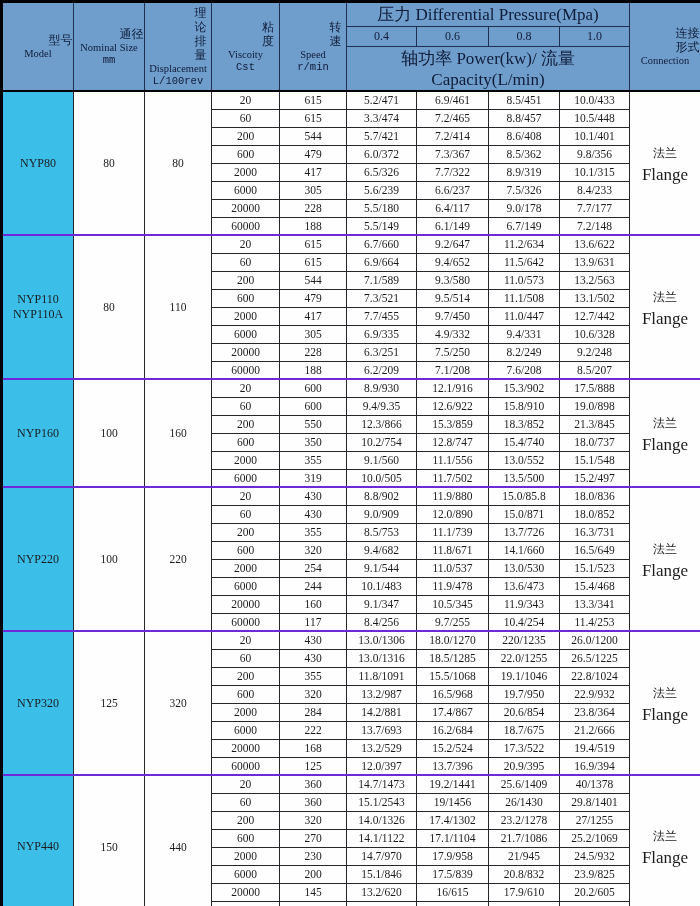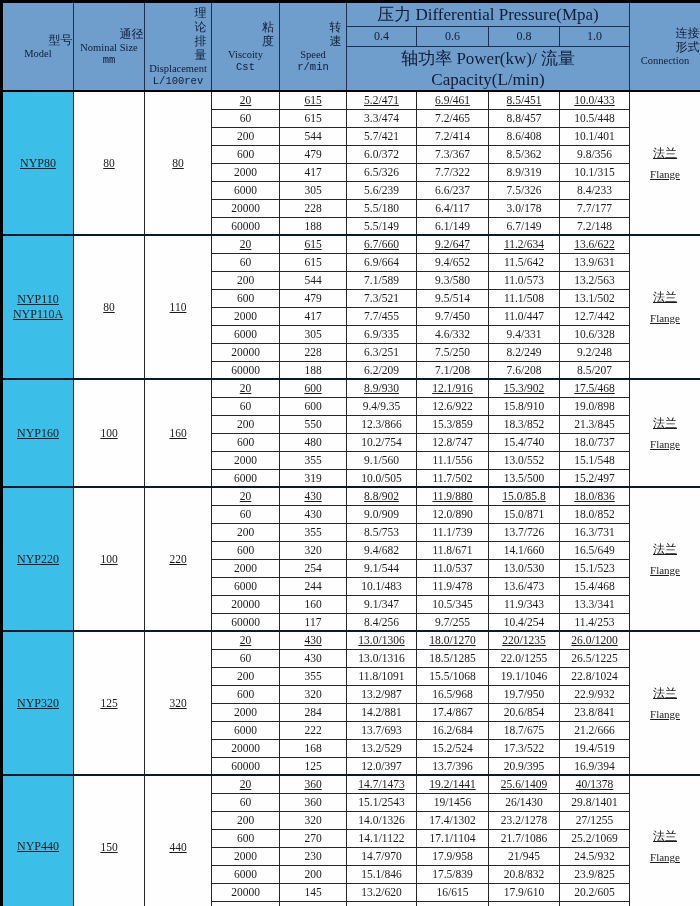--- a/index.html
+++ b/index.html
@@ -45,22 +45,22 @@
   thead th{border-bottom-color:#1f2f52;}
   thead tr:nth-child(3) th, thead th[rowspan]{border-bottom:2px solid #000;}
   tbody tr{height:18px;}
   tbody td{font-size:11.5px;}
   tbody td.model-cell{
     background:var(--model-bg);
     font-size:12px;line-height:15px;
   }
   tbody td.connection-cell{background:var(--cell-bg);}
   tbody td.connection-cell .zh{display:block;font-size:12px;line-height:14px;margin-bottom:8px;}
-  tbody td.connection-cell .en{display:block;font-size:11px;line-height:13px;}
-  tbody tr.group-first td{border-top:2px solid #0f172a;text-decoration:underline;}
+  tbody td.connection-cell .en{display:block;font-size:17px;line-height:13px;}
+  tbody tr.group-first td{border-top:2px solid #6d28d9;}
 </style>
 </head>
 <body>
 
 <table>
   <colgroup>
     <col style="width:72px">
       <col style="width:71px">
       <col style="width:67px">
     <col style="width:68px">
@@ -169,21 +169,21 @@
         <td>5.6/239</td>
         <td>6.6/237</td>
         <td>7.5/326</td>
         <td>8.4/233</td>
       </tr>
       <tr>
         <td>20000</td>
         <td>228</td>
         <td>5.5/180</td>
         <td>6.4/117</td>
-        <td>3.0/178</td>
+        <td>9.0/178</td>
         <td>7.7/177</td>
       </tr>
       <tr>
         <td>60000</td>
         <td>188</td>
         <td>5.5/149</td>
         <td>6.1/149</td>
         <td>6.7/149</td>
         <td>7.2/148</td>
       </tr>
@@ -234,21 +234,21 @@
         <td>417</td>
         <td>7.7/455</td>
         <td>9.7/450</td>
         <td>11.0/447</td>
         <td>12.7/442</td>
       </tr>
       <tr>
         <td>6000</td>
         <td>305</td>
         <td>6.9/335</td>
-        <td>4.6/332</td>
+        <td>4.9/332</td>
         <td>9.4/331</td>
         <td>10.6/328</td>
       </tr>
       <tr>
         <td>20000</td>
         <td>228</td>
         <td>6.3/251</td>
         <td>7.5/250</td>
         <td>8.2/249</td>
         <td>9.2/248</td>
@@ -265,21 +265,21 @@
         <td rowspan="6" class="model-cell">
           <div>NYP160</div>
         </td>
         <td rowspan="6">100</td>
         <td rowspan="6">160</td>
         <td>20</td>
         <td>600</td>
         <td>8.9/930</td>
         <td>12.1/916</td>
         <td>15.3/902</td>
-        <td>17.5/468</td>
+        <td>17.5/888</td>
         <td rowspan="6" class="connection-cell">
           <span class="zh">法兰</span>
           <span class="en">Flange</span>
         </td>
       </tr>
       <tr>
         <td>60</td>
         <td>600</td>
         <td>9.4/9.35</td>
         <td>12.6/922</td>
@@ -289,21 +289,21 @@
       <tr>
         <td>200</td>
         <td>550</td>
         <td>12.3/866</td>
         <td>15.3/859</td>
         <td>18.3/852</td>
         <td>21.3/845</td>
       </tr>
       <tr>
         <td>600</td>
-        <td>480</td>
+        <td>350</td>
         <td>10.2/754</td>
         <td>12.8/747</td>
         <td>15.4/740</td>
         <td>18.0/737</td>
       </tr>
       <tr>
         <td>2000</td>
         <td>355</td>
         <td>9.1/560</td>
         <td>11.1/556</td>
@@ -431,21 +431,21 @@
         <td>16.5/968</td>
         <td>19.7/950</td>
         <td>22.9/932</td>
       </tr>
       <tr>
         <td>2000</td>
         <td>284</td>
         <td>14.2/881</td>
         <td>17.4/867</td>
         <td>20.6/854</td>
-        <td>23.8/841</td>
+        <td>23.8/364</td>
       </tr>
       <tr>
         <td>6000</td>
         <td>222</td>
         <td>13.7/693</td>
         <td>16.2/684</td>
         <td>18.7/675</td>
         <td>21.2/666</td>
       </tr>
       <tr>

